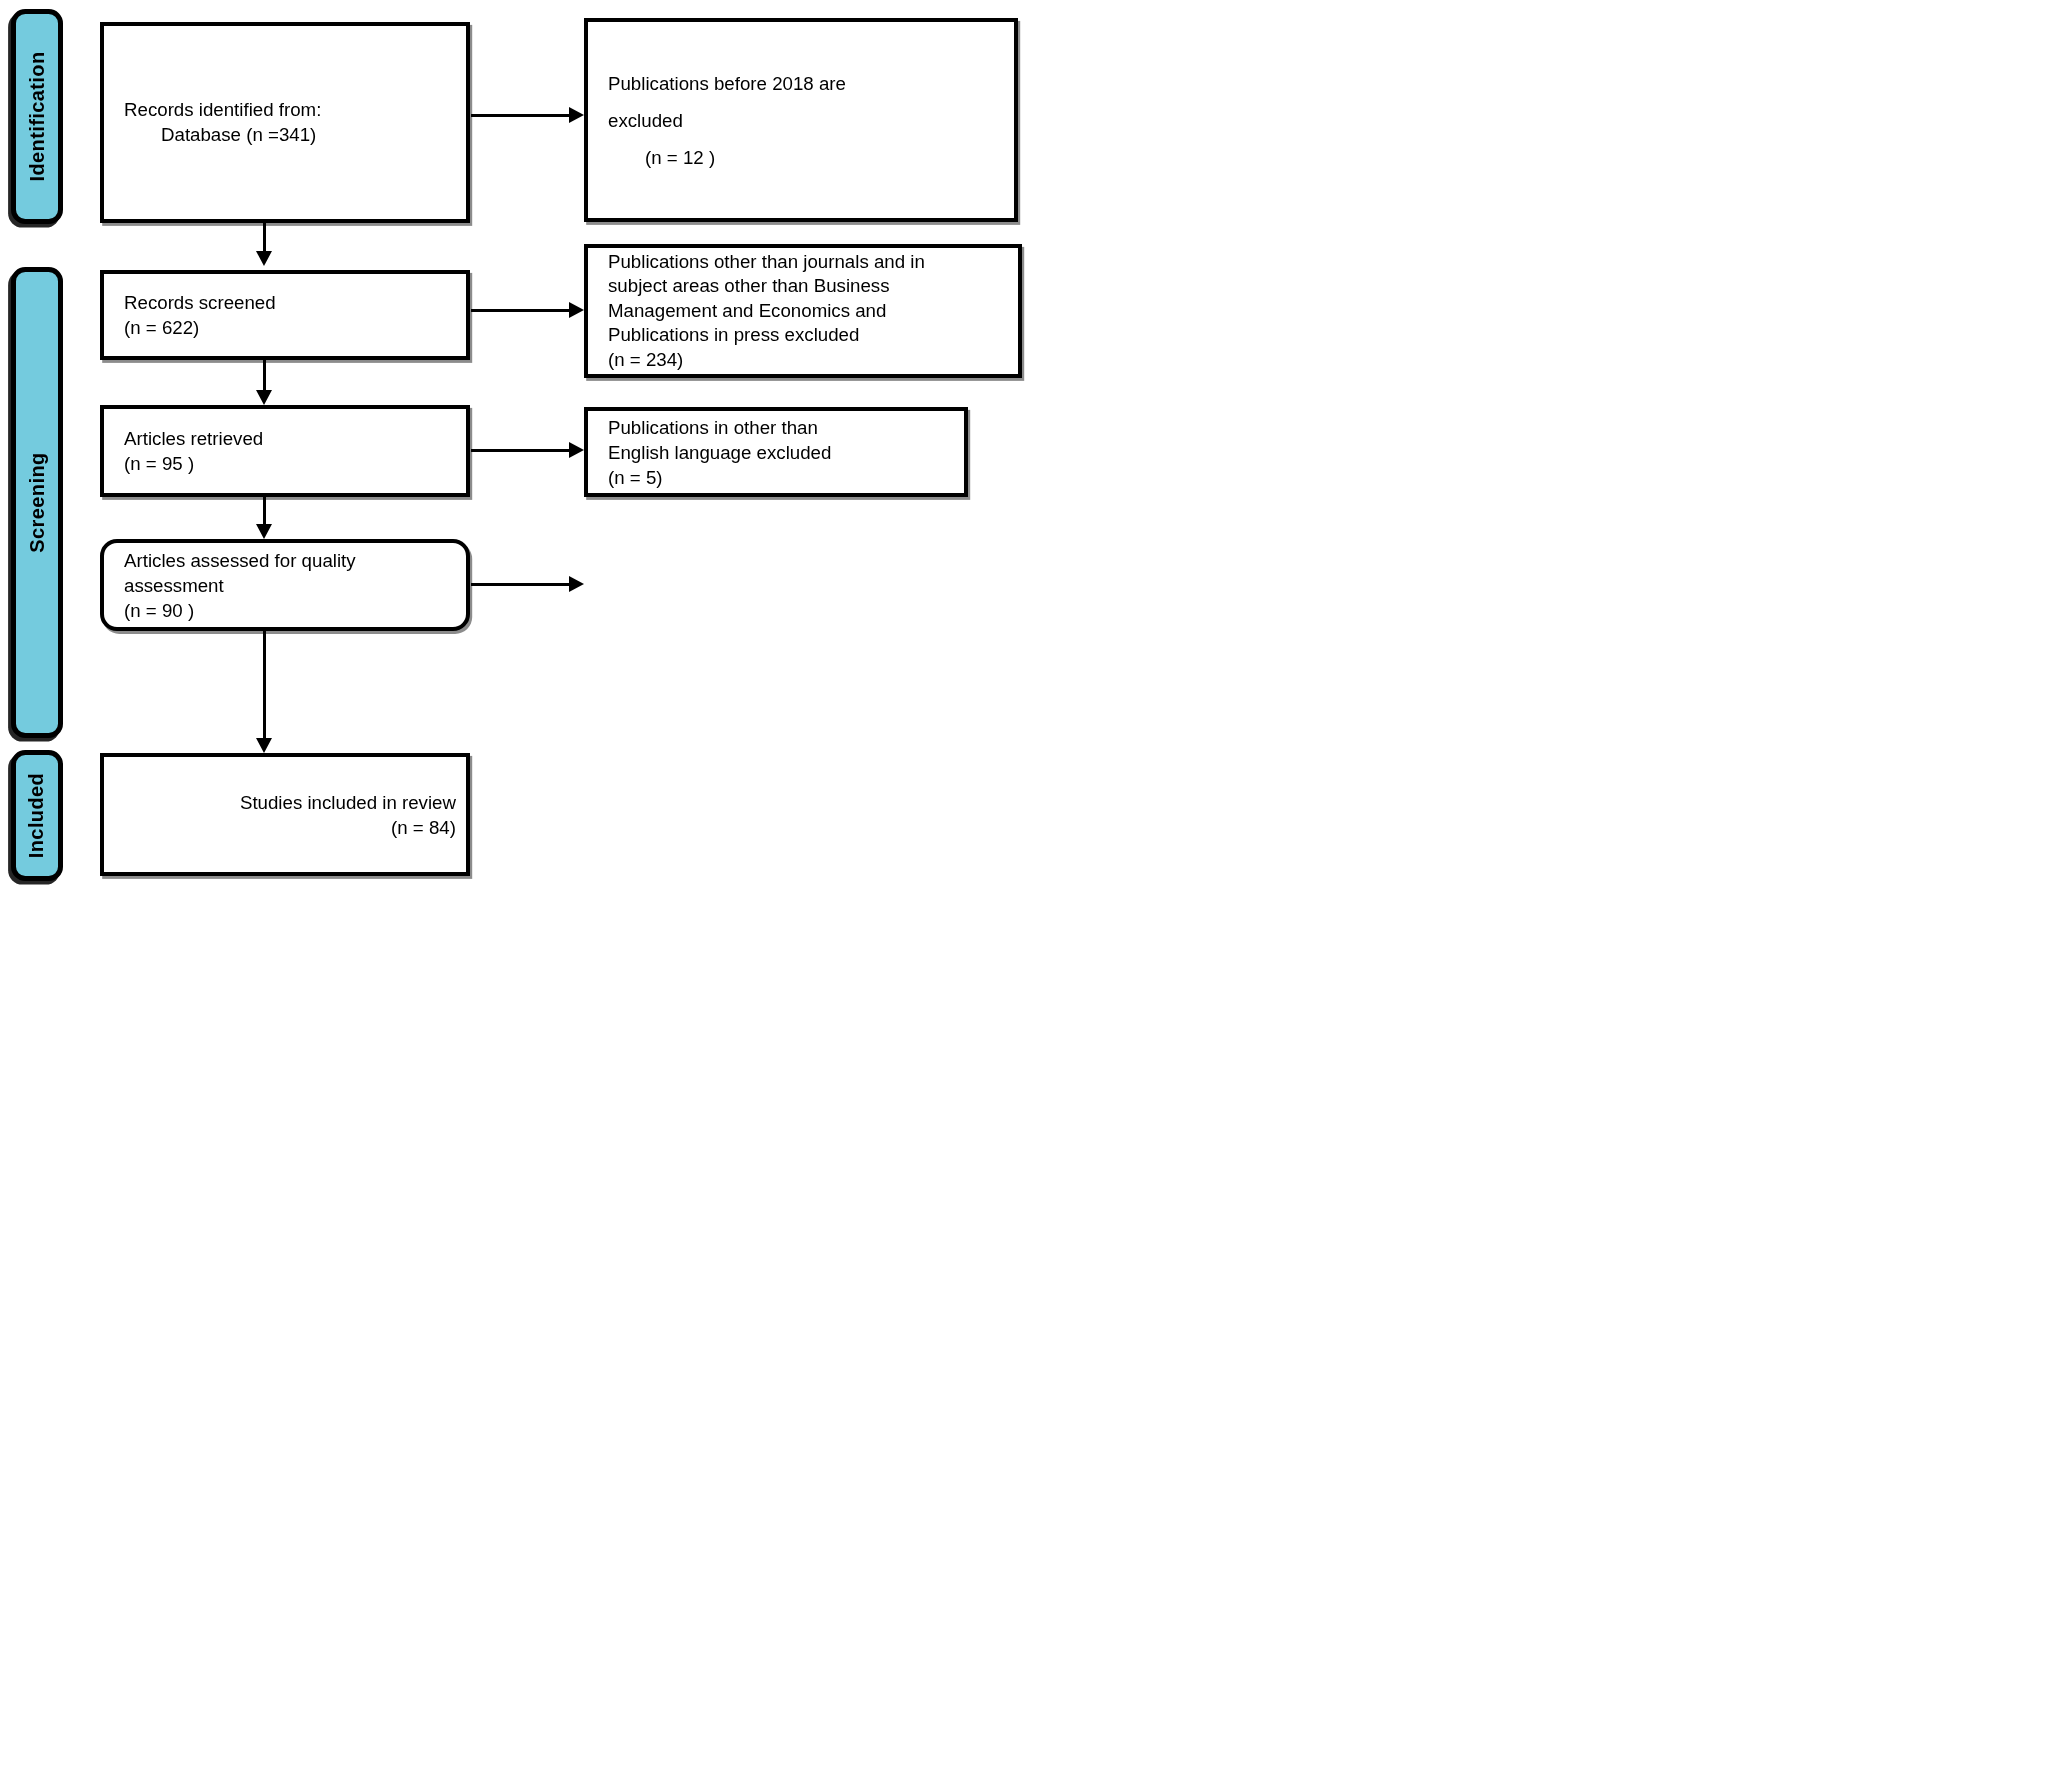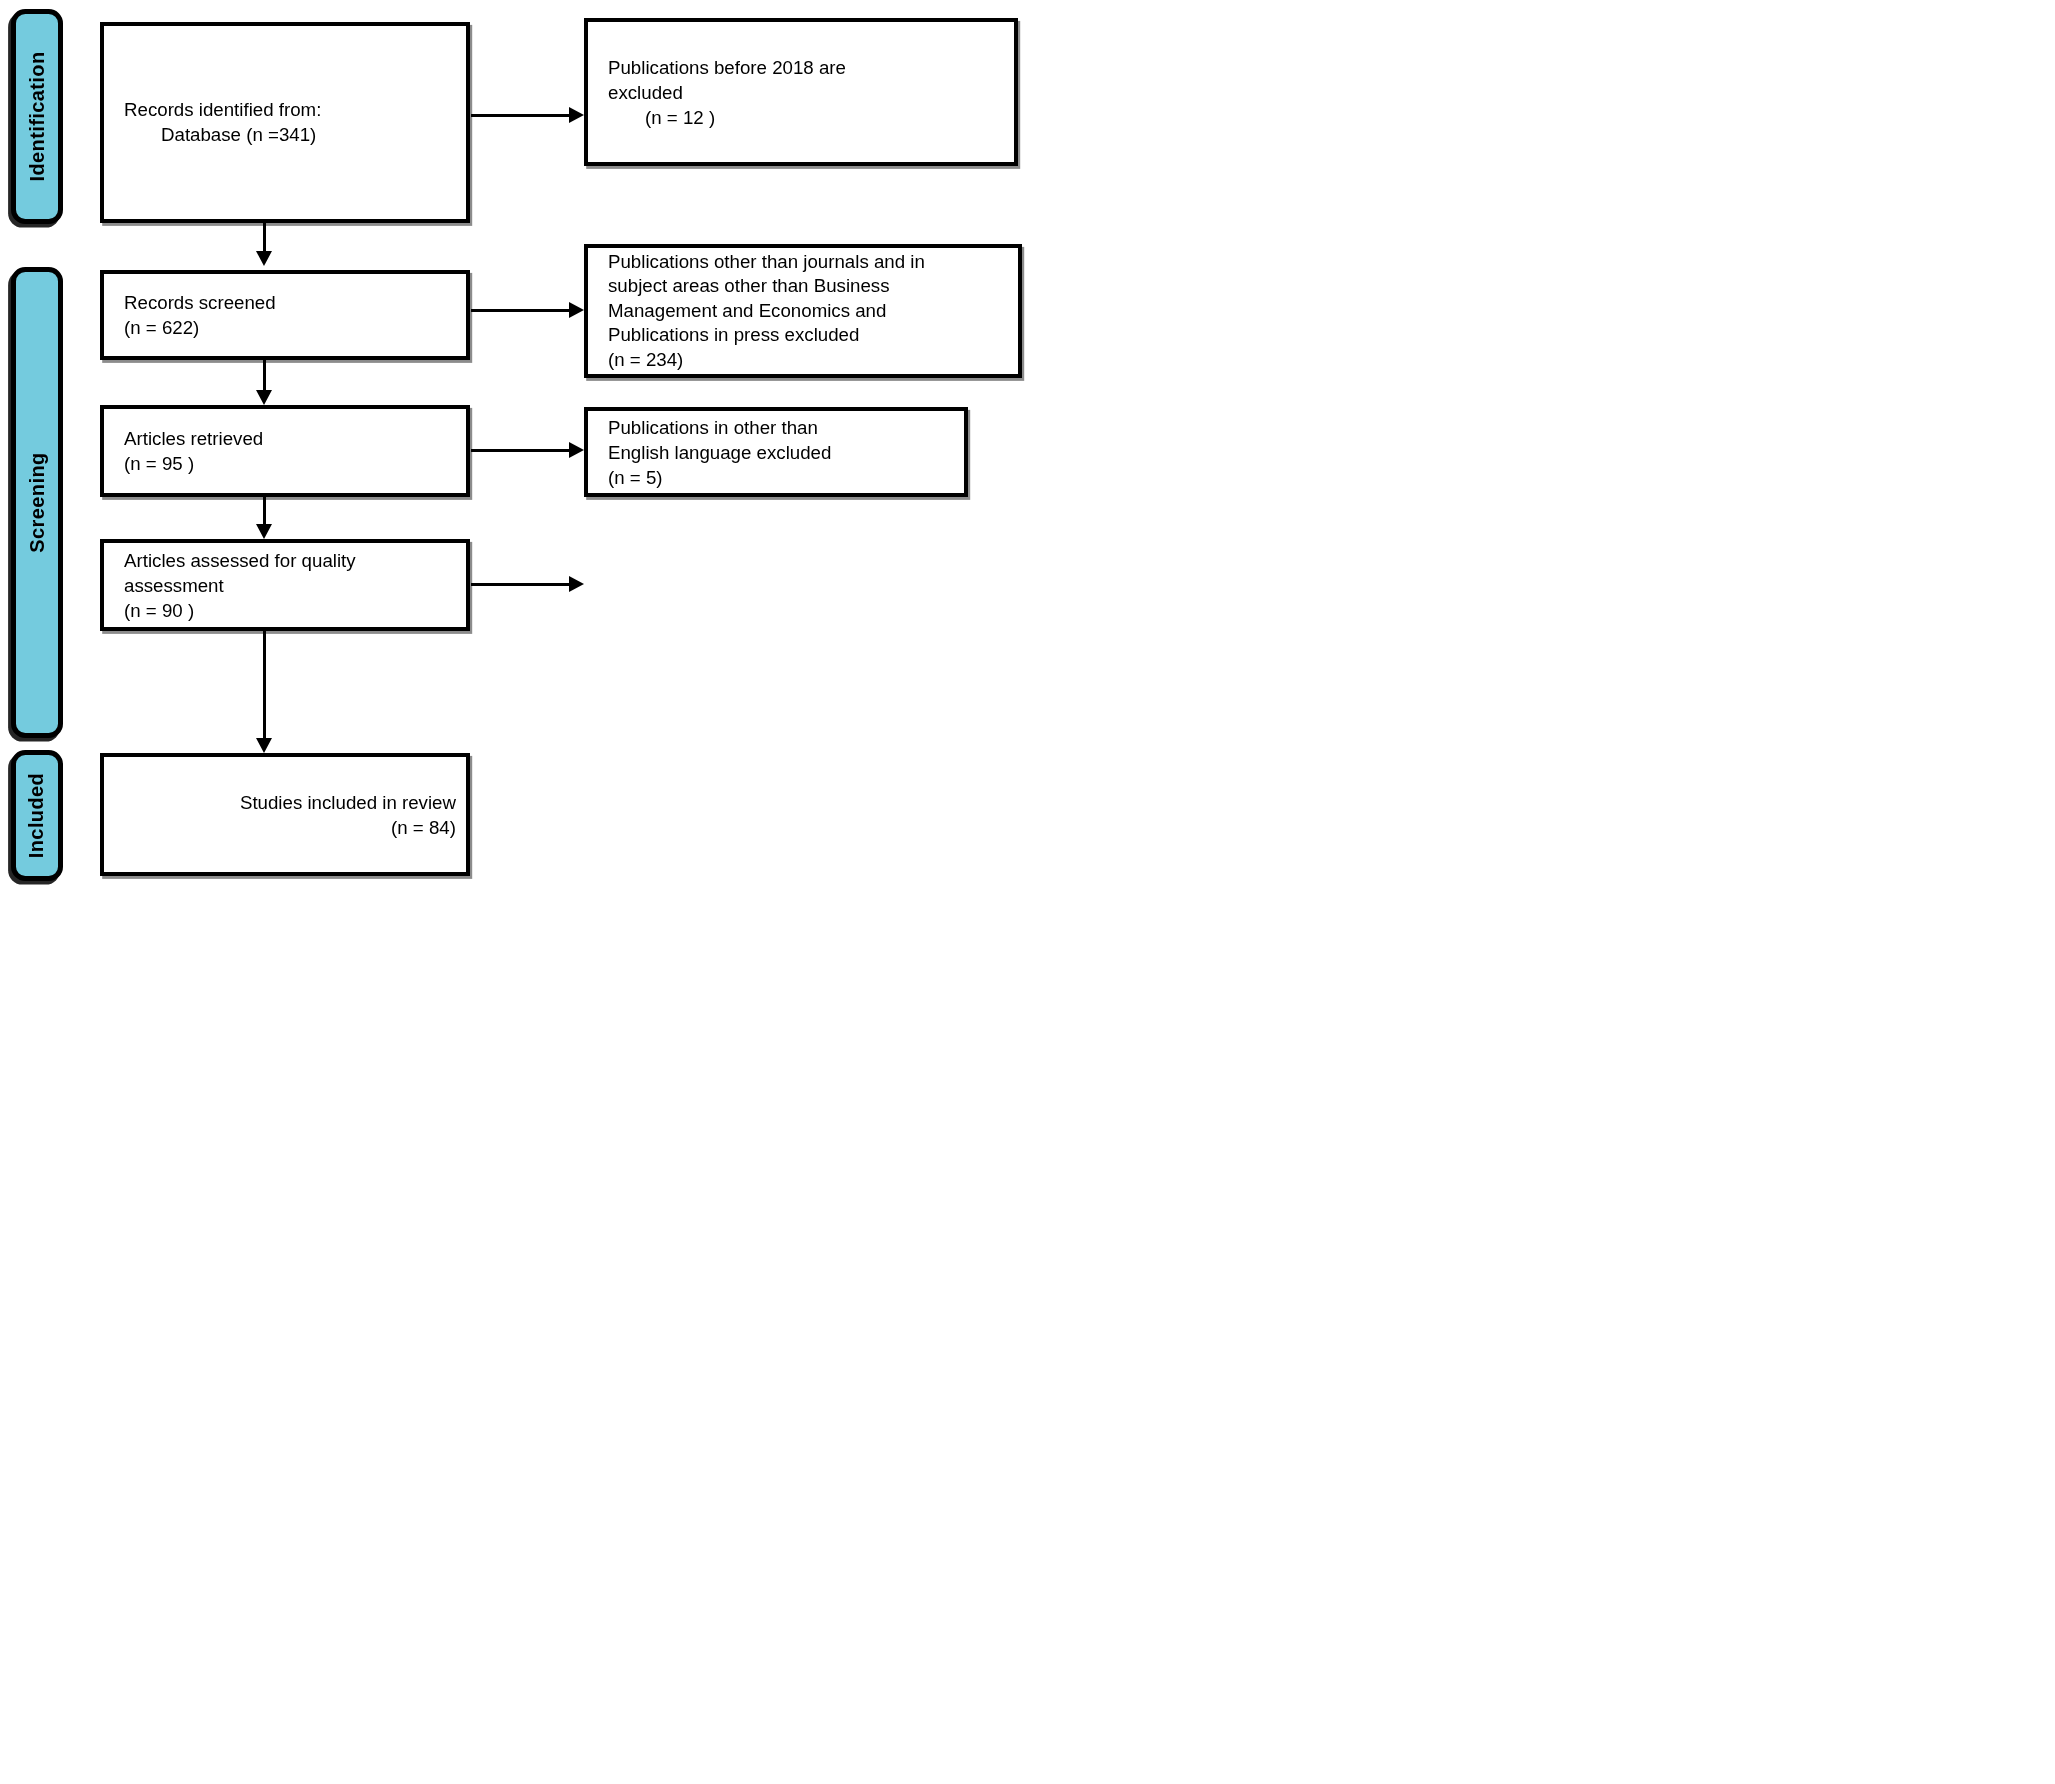--- a/index.html
+++ b/index.html
@@ -52,26 +52,26 @@
     box-shadow: 2.2px 2.9px 0 rgba(0,0,0,0.45);
   }
   .box .line { white-space: nowrap; }
   .box .indent { padding-left: 37px; }
 
   
   .box-main { left: 100px; width: 370px; }
   .box-records-identified { top: 21.5px;   height: 201px; }
   .box-records-screened   { top: 270px;  height: 90px; }
   .box-articles-retrieved { top: 405px;  height: 92px; }
-  .box-articles-assessed  { top: 539px;  height: 92px; }
+  .box-articles-assessed  { top: 539px;  height: 92px; border-radius: 17px; }
   .box-studies-included   { top: 753px; height: 123px; align-items: flex-end; }
 
   
   .box-excl { left: 584px; width: 434px; }
-  .box-excluded-before-2018 { top: 18px;  height: 148px; }
+  .box-excluded-before-2018 { top: 18px;  height: 204px; gap: 12px; }
   .box-excluded-subject     { top: 244px; height: 134px; width: 438px; line-height: 24.4px; }
   .box-excluded-language    { top: 407px; height: 90px; width: 384px; }
   .box-excluded-domain      { top: 539px; height: 154px; }
 
   
   .h-arrow { position: absolute; height: 18.7px; left: 471px; width: 113px; }
   .h-arrow::before {
     content: ""; position: absolute; top: 8px; left: 0; right: 11.5px;
     height: 2.9px; background: #000;
   }

